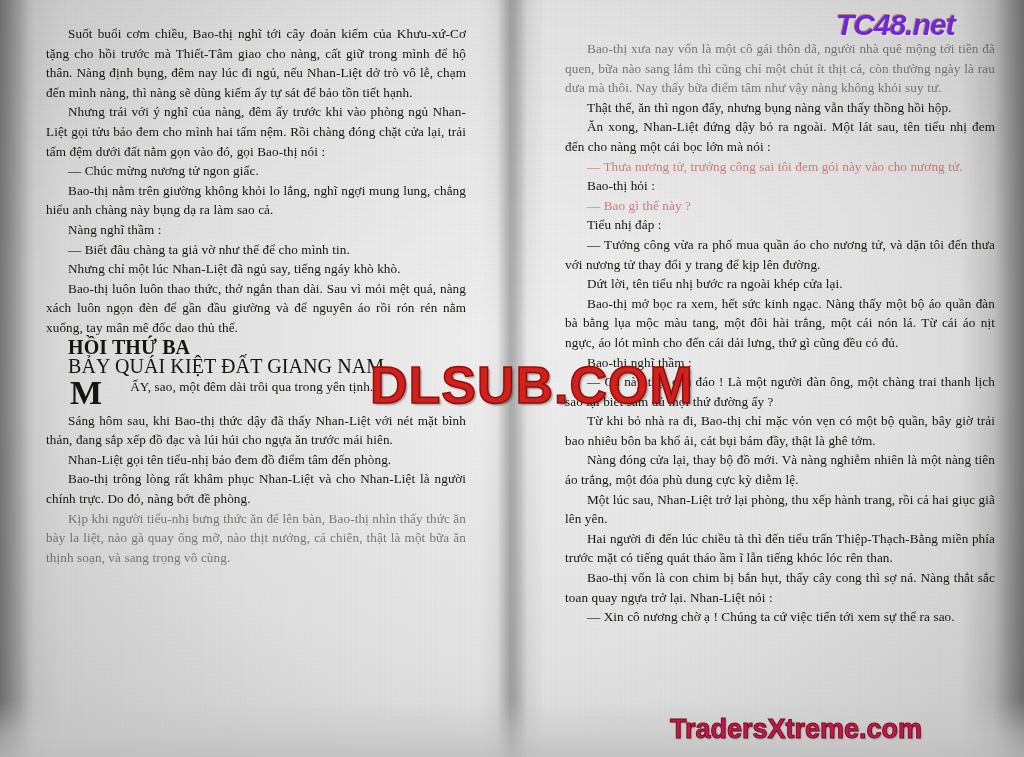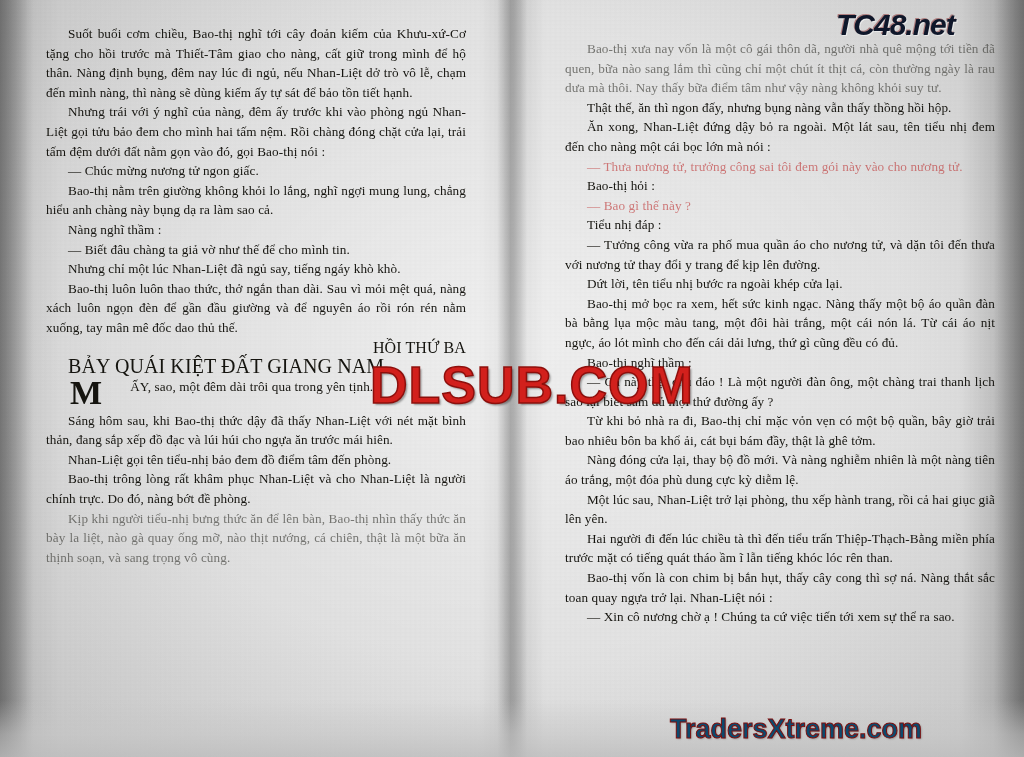--- a/index.html
+++ b/index.html
@@ -54,24 +54,24 @@
   #col-right { left: 565px; width: 430px; margin-top: 15px; }
   .col p {
     margin: 0 0 0 0;
     text-indent: 22px;
     font-family: "Liberation Serif", serif;
     letter-spacing: .1px;
   }
   .col p.dash { text-indent: 22px; }
   .chapter-num {
     margin: 40px 0 0 0;
-    text-align: right;
+    text-align: left;
     text-indent: 0;
-    font-weight: normal;
-    font-size: 16px;
+    font-weight: bold;
+    font-size: 20px;
     letter-spacing: 2px;
   }
   .chapter-title {
     margin: 22px 0 26px 0;
     text-align: left;
     text-indent: 0;
     font-weight: normal;
     font-size: 20px;
     letter-spacing: 1.2px;
   }
@@ -92,36 +92,36 @@
     position: absolute;
     font-family: "Liberation Sans", sans-serif;
     font-weight: bold;
     pointer-events: none;
     white-space: nowrap;
   }
   #wm-tc48 {
     left: 836px; top: 8px;
     font-size: 30px;
     font-style: italic;
-    color: #0f172a;
+    color: #6d28d9;
     text-shadow: 1px 1px 0 rgba(255,255,255,.5), -1px -1px 0 rgba(120,0,0,.4);
     letter-spacing: -1px;
   }
   #wm-dlsub {
     left: 370px; top: 355px;
     font-size: 52px;
     color: #d2201c;
     -webkit-text-stroke: 1.5px #8d0f0c;
     text-shadow: 2px 2px 2px rgba(0,0,0,.35);
     letter-spacing: 1px;
   }
   #wm-traders {
     left: 670px; top: 714px;
     font-size: 27px;
-    color: #0c4a6e;
+    color: #be185d;
     -webkit-text-stroke: 1px #7d0c0a;
     text-shadow: 1px 1px 2px rgba(0,0,0,.3);
   }
   
   .faded { color: #4a4a45; opacity: .72; }
   .vfaded { color: #b91c1c; opacity: .55; }
   .bottom-fade {
     position: absolute;
     left: 0; top: 700px;
     width: 1024px; height: 57px;

